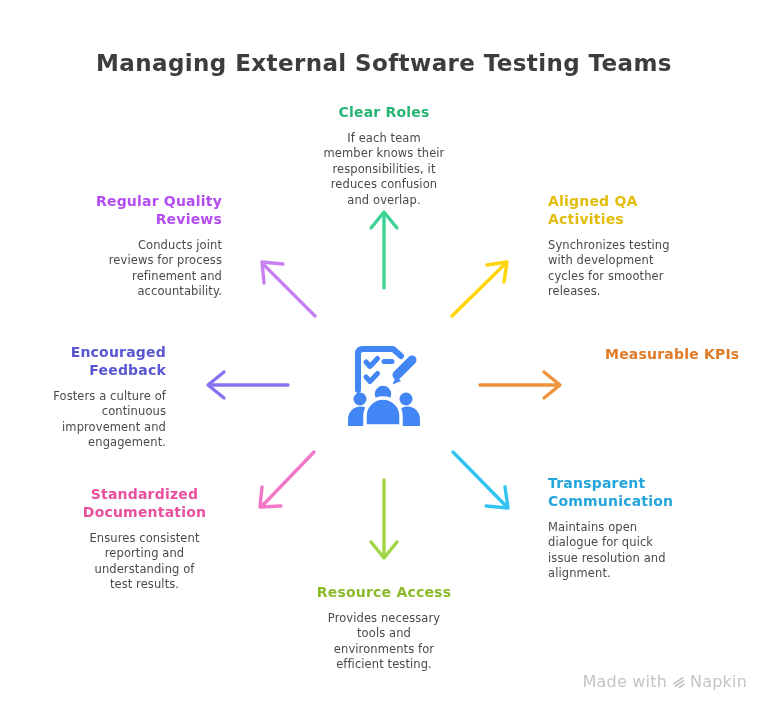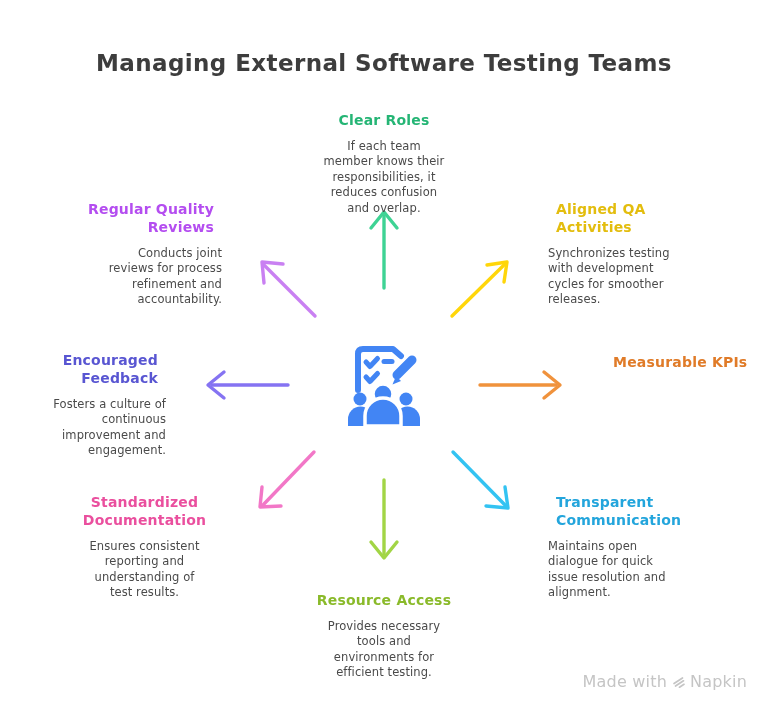--- a/index.html
+++ b/index.html
@@ -11,31 +11,31 @@
   .page-title {
     position:absolute; top:50px; left:0; width:100%;
     margin:0; text-align:center;
     font-size:23px; font-weight:bold; color:#3d3d3d; letter-spacing:.4px;
   }
   .arrows { position:absolute; top:0; left:0; pointer-events:none; }
   .arrows path { fill:none; stroke-width:3.4; stroke-linecap:round; stroke-linejoin:round; }
 
   .spoke { position:absolute; }
   .spoke h3 {
-    margin:8px; font-size:14px; line-height:1.28; font-weight:bold;
+    margin:0; font-size:14px; line-height:1.28; font-weight:bold;
     white-space:pre-line; letter-spacing:.2px;
   }
   .spoke p {
     margin:9px 0 0; font-size:11.5px; line-height:1.34; color:#4a4a4a;
     white-space:pre-line; letter-spacing:.1px;
   }
   .pos-top          { left:302px; top:104px; width:164px; text-align:center; }
   .pos-top-right    { left:548px; top:193px; width:170px; text-align:left; }
   .pos-right        { left:605px; top:346px; width:158px; text-align:left; }
-  .pos-bottom-right { left:548px; top:486px; width:170px; text-align:left; }
+  .pos-bottom-right { left:548px; top:475px; width:170px; text-align:left; }
   .pos-bottom       { left:302px; top:584px; width:164px; text-align:center; }
   .pos-bottom-left  { left:62px;  top:486px; width:165px; text-align:center; }
   .pos-left         { left:18px;  top:344px; width:148px; text-align:right; }
   .pos-top-left     { left:58px;  top:193px; width:164px; text-align:right; }
 
   .center-icon { position:absolute; left:339px; top:336px; width:92px; height:92px; }
 
   .footer {
     position:absolute; right:21px; top:672px;
     display:flex; align-items:center; gap:5px;

